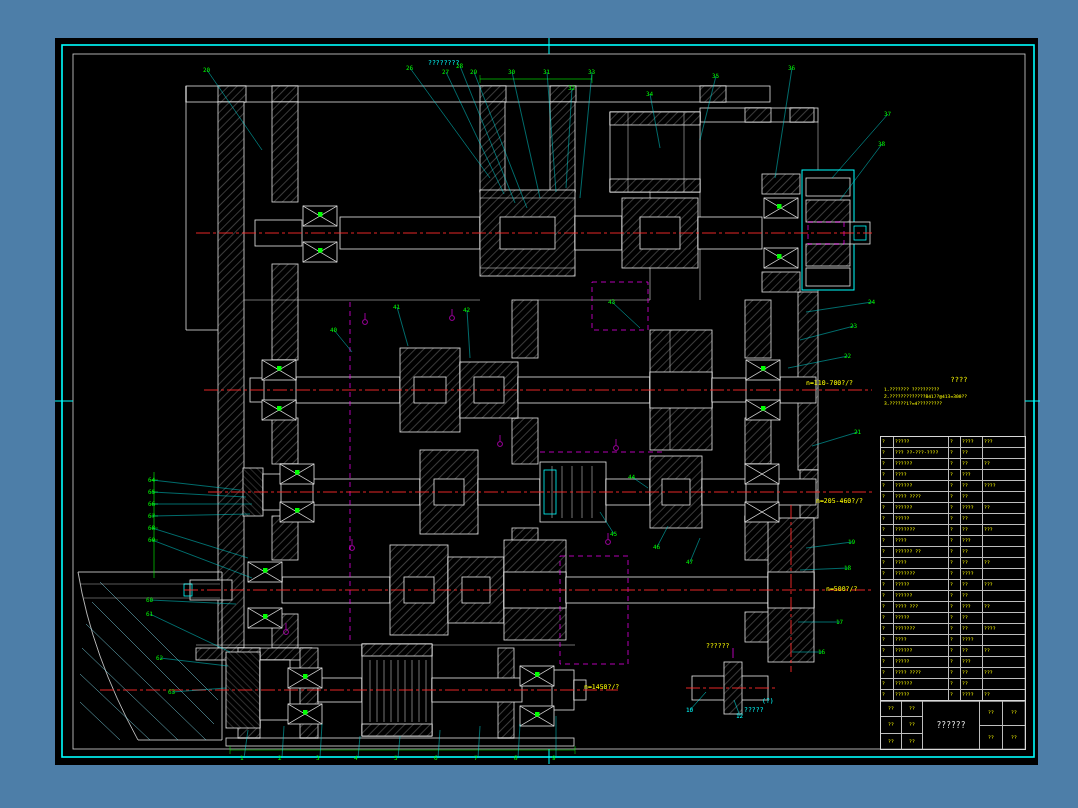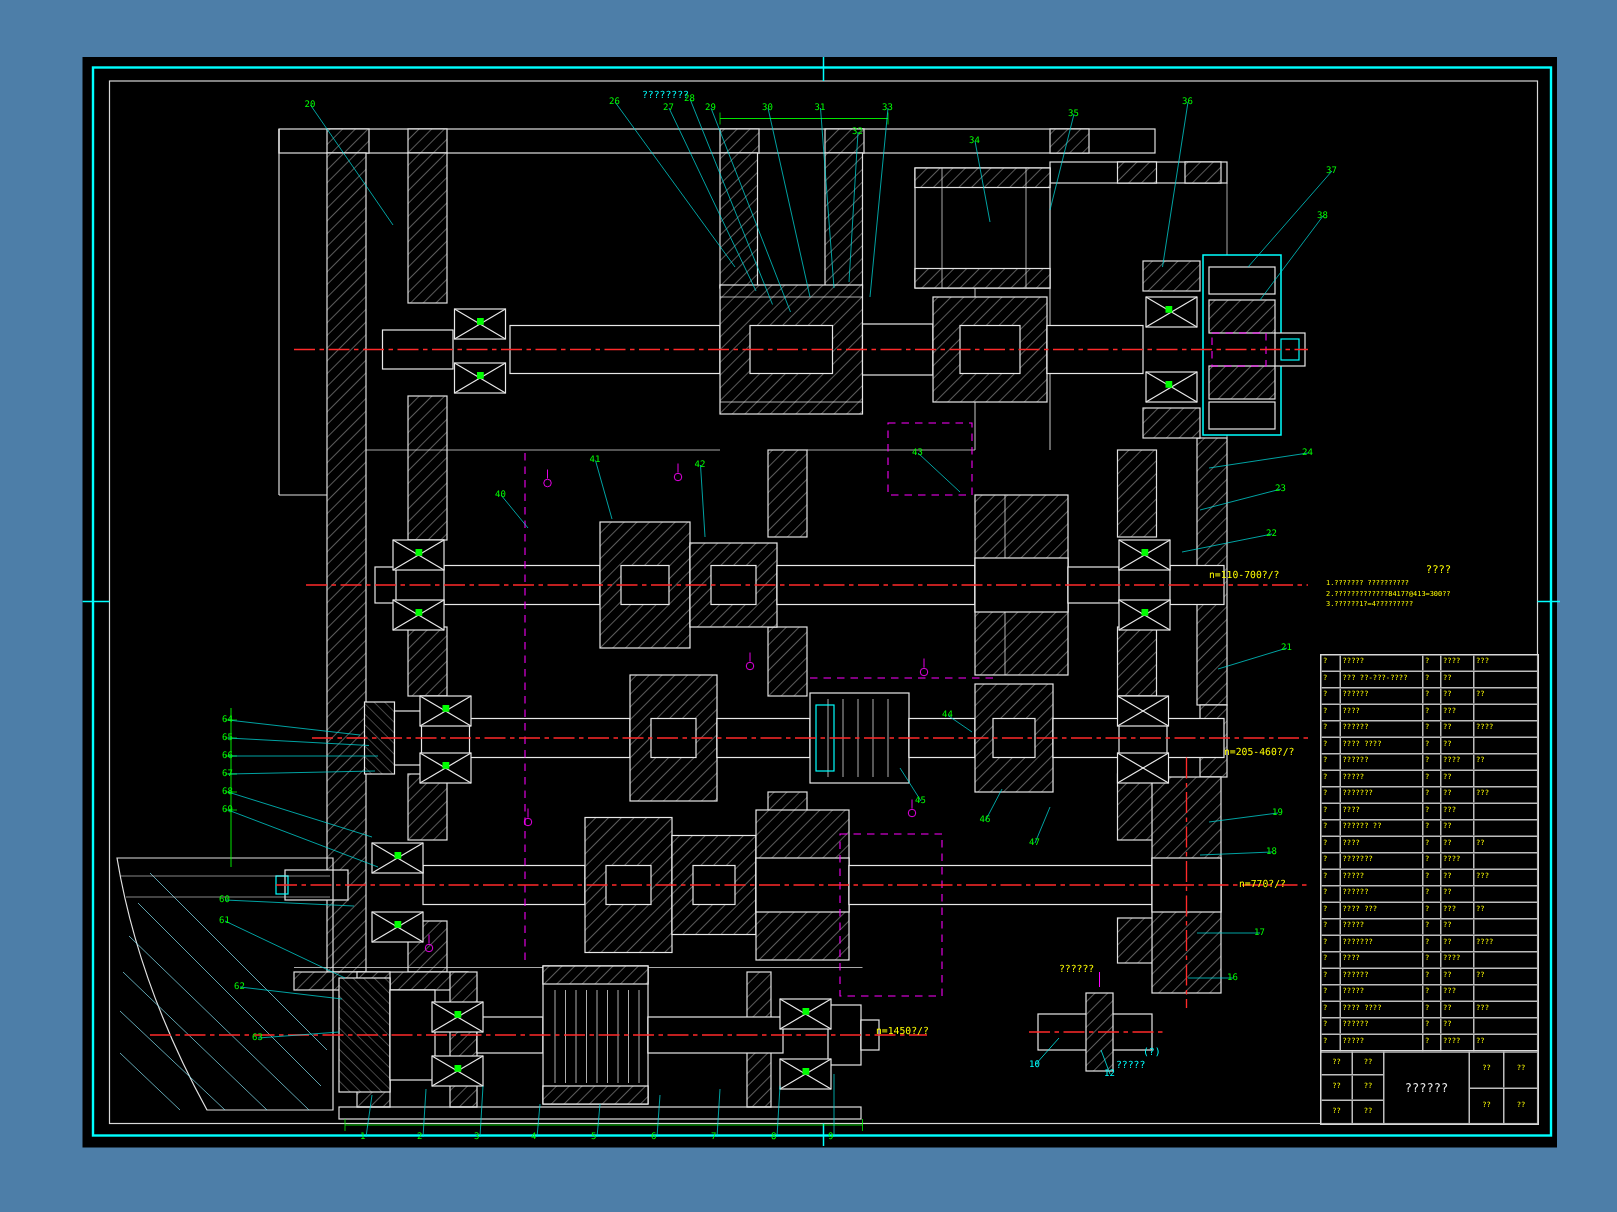--- a/index.html
+++ b/index.html
@@ -415,21 +415,21 @@
       <span class="callout" style="left: 474px; top: 754px;">7</span>
       <span class="callout" style="left: 514px; top: 754px;">8</span>
       <span class="callout" style="left: 552px; top: 754px;">9</span>
       <span class="callout" style="left: 686px; top: 706px; color: rgb(0, 255, 255);">10</span>
       <span class="callout" style="left: 736px; top: 712px; color: rgb(0, 255, 255);">12</span>
     </div>
 
 <div id="annotations">
       <div class="ann" style="left: 806px; top: 380px; color: rgb(255, 255, 0);">n=110-700?/?</div>
       <div class="ann" style="left: 816px; top: 498px; color: rgb(255, 255, 0);">n=205-460?/?</div>
-      <div class="ann" style="left: 826px; top: 586px; color: rgb(255, 255, 0);">n=770?/?</div>
+      <div class="ann" style="left: 826px; top: 586px; color: rgb(255, 255, 0);">n=500?/?</div>
       <div class="ann" style="left: 584px; top: 684px; color: rgb(255, 255, 0);">n=1450?/?</div>
       <div class="ann" style="left: 706px; top: 643px; color: rgb(255, 255, 0);">??????</div>
       <div class="ann" style="left: 744px; top: 707px; color: rgb(0, 255, 255);">?????</div>
       <div class="ann" style="left: 762px; top: 698px; color: rgb(0, 255, 255);">(?)</div>
       <div class="ann" style="left: 428px; top: 60px; color: rgb(0, 255, 255);">????????</div>
     </div>
 
 <div id="notes">
   <div class="nt">????</div>
   <div class="nl">1.??????? ??????????</div>

